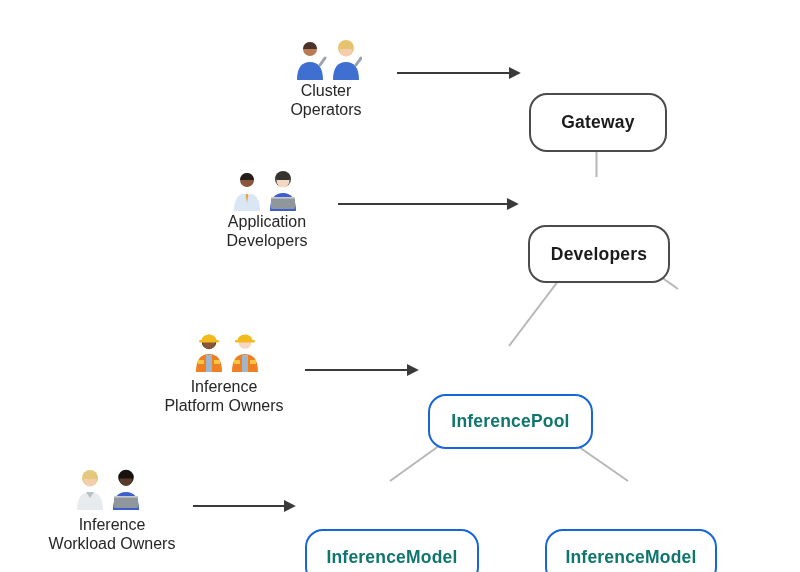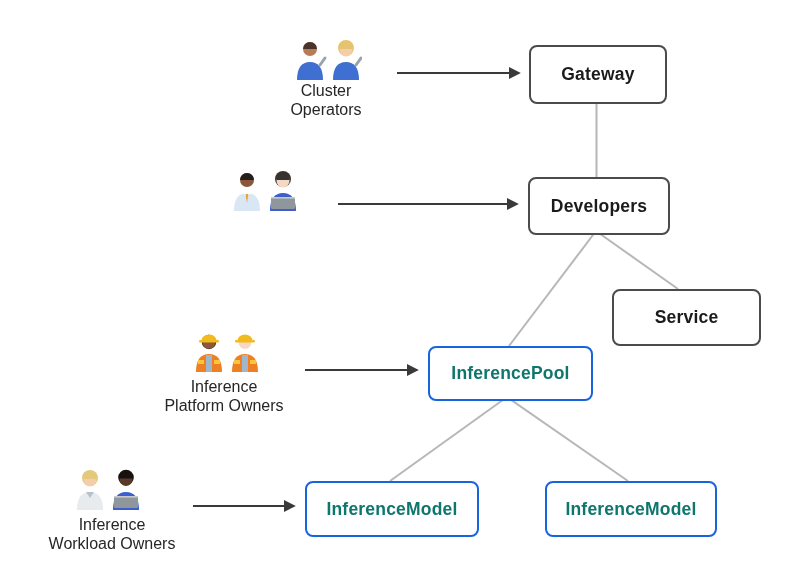--- a/index.html
+++ b/index.html
@@ -2,23 +2,23 @@
 <html><head>
 <meta charset="utf-8">
 <style>
   html,body { margin:0; padding:0; background:#ffffff; }
   .canvas {
     position:relative; width:800px; height:572px; background:#ffffff;
     font-family:"Liberation Sans", sans-serif; overflow:hidden;
   }
   .edges { position:absolute; left:0; top:0; z-index:0; }
   .node {
-    position:absolute; z-index:2; background:#ffffff; border-radius:8px;
+    position:absolute; z-index:2; background:#ffffff; border-radius:18px;
     display:flex; align-items:center; justify-content:center;
-    font-weight:700; font-size:17.5px; letter-spacing:0.2px;
+    font-weight:700; font-size:17.5px; letter-spacing:0.2px;margin-top:48px;
   }
   .node-dark { border:2.5px solid #4b4b4b; color:#1b1b1b; }
   .node-blue { border:2.2px solid #1765dd; color:#0f766e; }
   .persona-icons { position:absolute; z-index:2; }
   .persona-label {
     position:absolute; z-index:2; white-space:pre-line; text-align:center;
     font-size:16px; line-height:19px; color:#262626;
   }
 </style>
 </head>
@@ -77,20 +77,22 @@
     </g>
     <g transform="translate(36,0)">
       <circle cx="16" cy="12" r="8" fill="#35322f"></circle>
       <circle cx="16" cy="14" r="6.5" fill="#f6d7c4"></circle>
       <path d="M9.5,13 a6.5,6.5 0 0 1 13,0 Z" fill="#35322f"></path>
       <path d="M3,44 Q3,26 16,26 Q29,26 29,44 Z" fill="#3d5fce"></path>
       <rect x="4" y="30" width="24" height="12" rx="1.5" fill="#8f969c"></rect>
       <rect x="4" y="30" width="24" height="1.6" fill="#c6cacd"></rect>
     </g>
   </svg>
+  <div class="persona-label" style="left:187px; top:212px; width:160px;">Application
+Developers</div>
 
   <svg class="persona-icons" style="left:193px; top:328px;" width="68" height="44" viewBox="0 0 68 44">
     <g>
       <circle cx="16" cy="14" r="7.2" fill="#3a2d25"></circle>
       <circle cx="16" cy="14.5" r="6.3" fill="#8a573a"></circle>
       <path d="M8.5,12.5 a7.5,6 0 0 1 15,0 Z" fill="#f3ba1d"></path>
       <rect x="6" y="12" width="20" height="2.6" rx="1.3" fill="#f3ba1d"></rect>
       <path d="M3,44 Q3,26 16,26 Q29,26 29,44 Z" fill="#ee7f22"></path>
       <rect x="13" y="27" width="6" height="17" fill="#9fb6cc"></rect>
       <rect x="5" y="32" width="6" height="4" fill="#f8c63d"></rect>
@@ -126,21 +128,20 @@
       <rect x="4" y="30" width="24" height="1.6" fill="#c6cacd"></rect>
     </g>
   </svg>
   <div class="persona-label" style="left:22px; top:515px; width:180px;">Inference
 Workload Owners</div>
 
   <div class="node node-dark" style="left:529px; top:45px;  width:134px; height:55px;">Gateway</div>
 
   <div class="node node-dark" style="left:528px; top:177px; width:138px; height:54px;">Developers</div>
 
-  <div class="node node-dark" style="left:612px; top:289px; width:145px; height:53px;">Service</div>
 
   <div class="node node-blue" style="left:428px; top:346px; width:161px; height:51px;">InferencePool</div>
 
   <div class="node node-blue" style="left:305px; top:481px; width:170px; height:52px;">InferenceModel</div>
 
   <div class="node node-blue" style="left:545px; top:481px; width:168px; height:52px;">InferenceModel</div>
 
 </div>
 
 </body></html>

